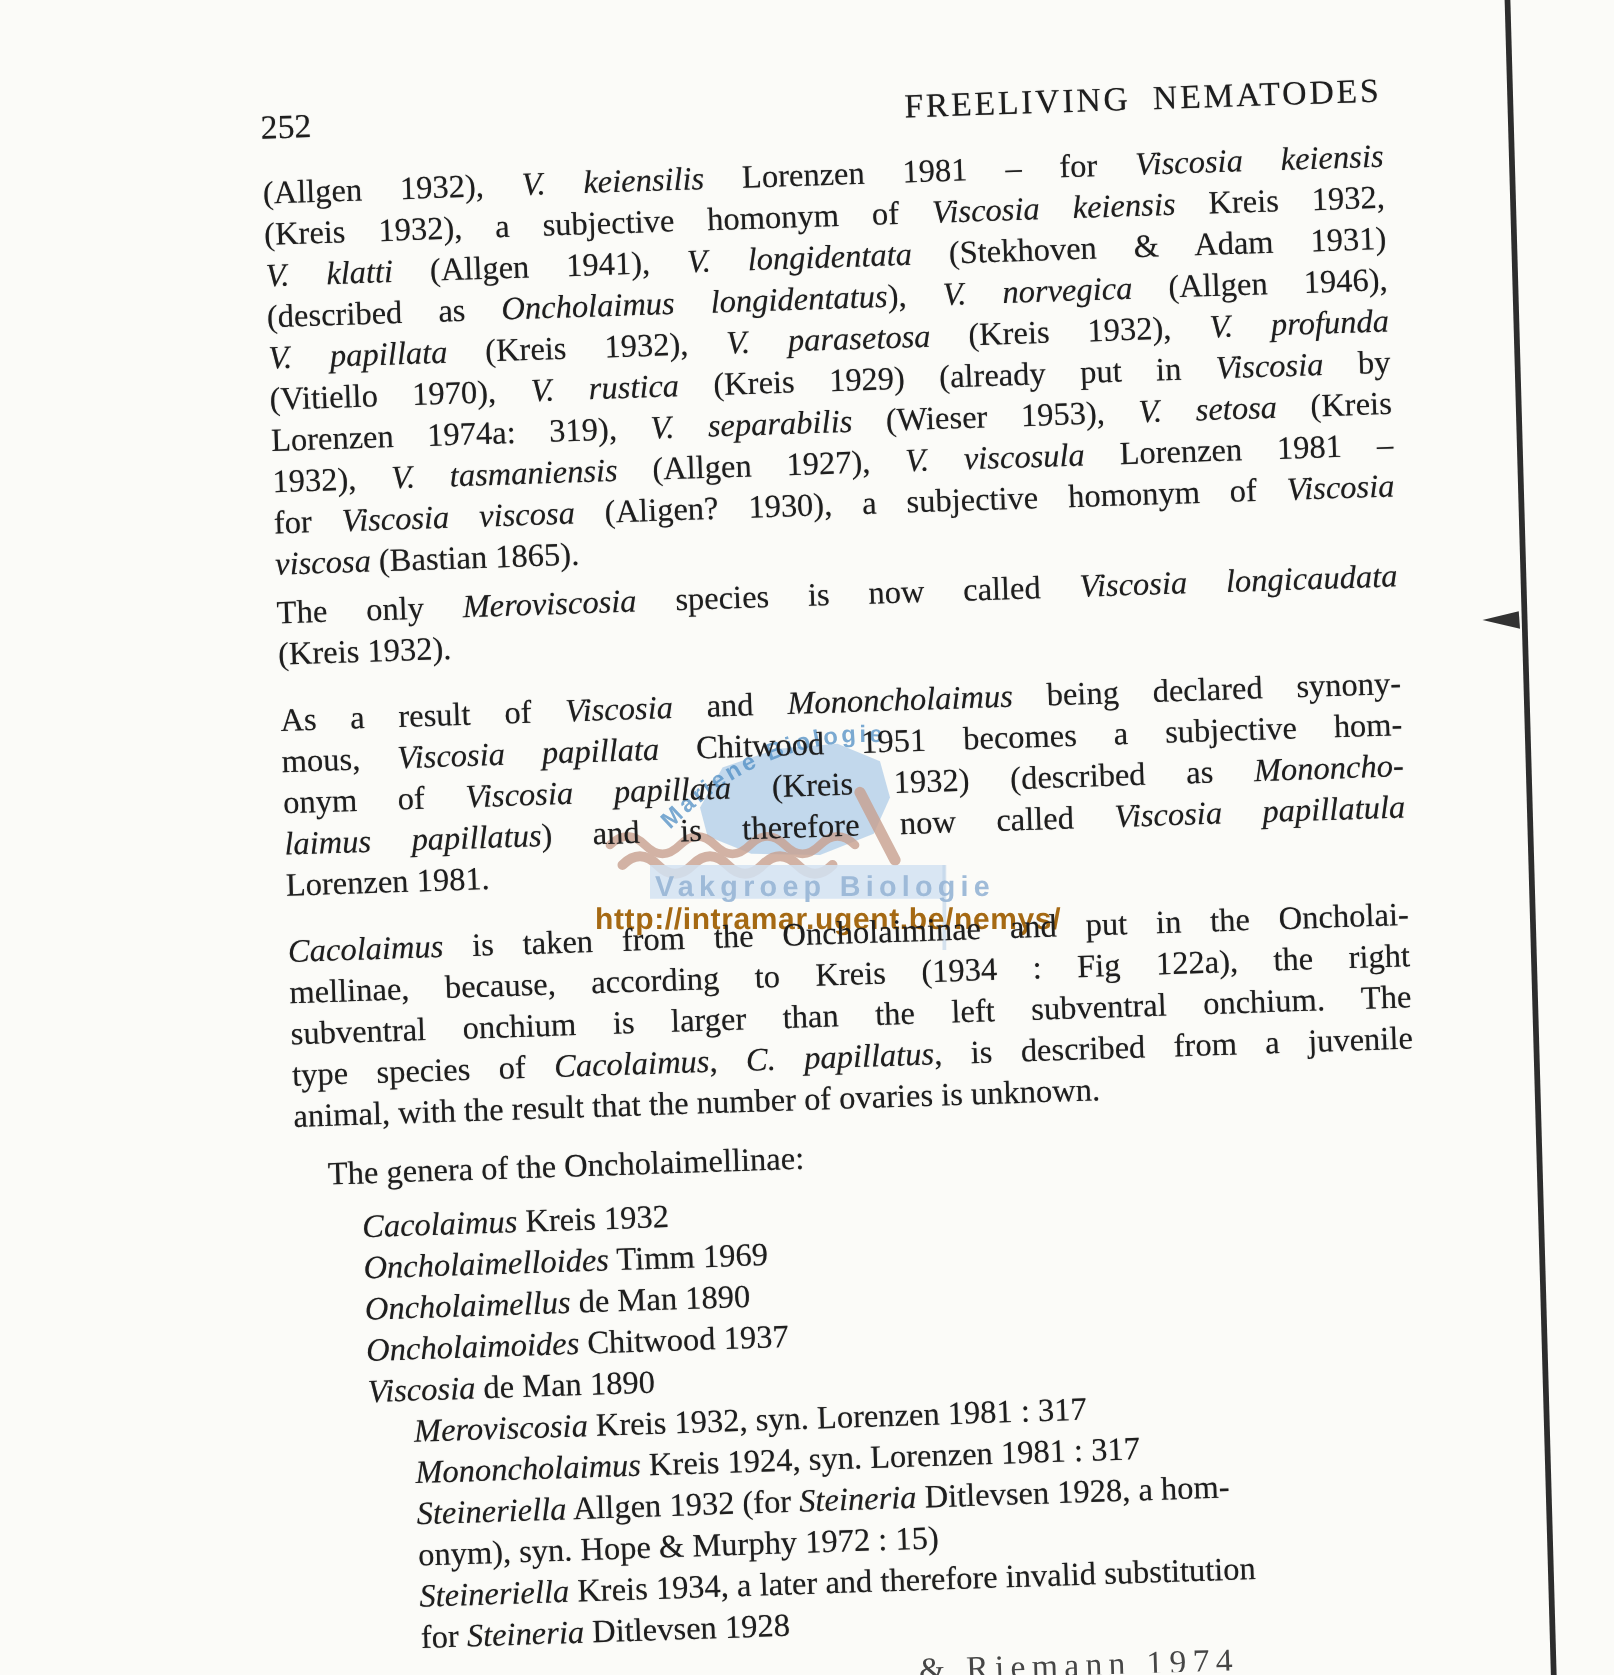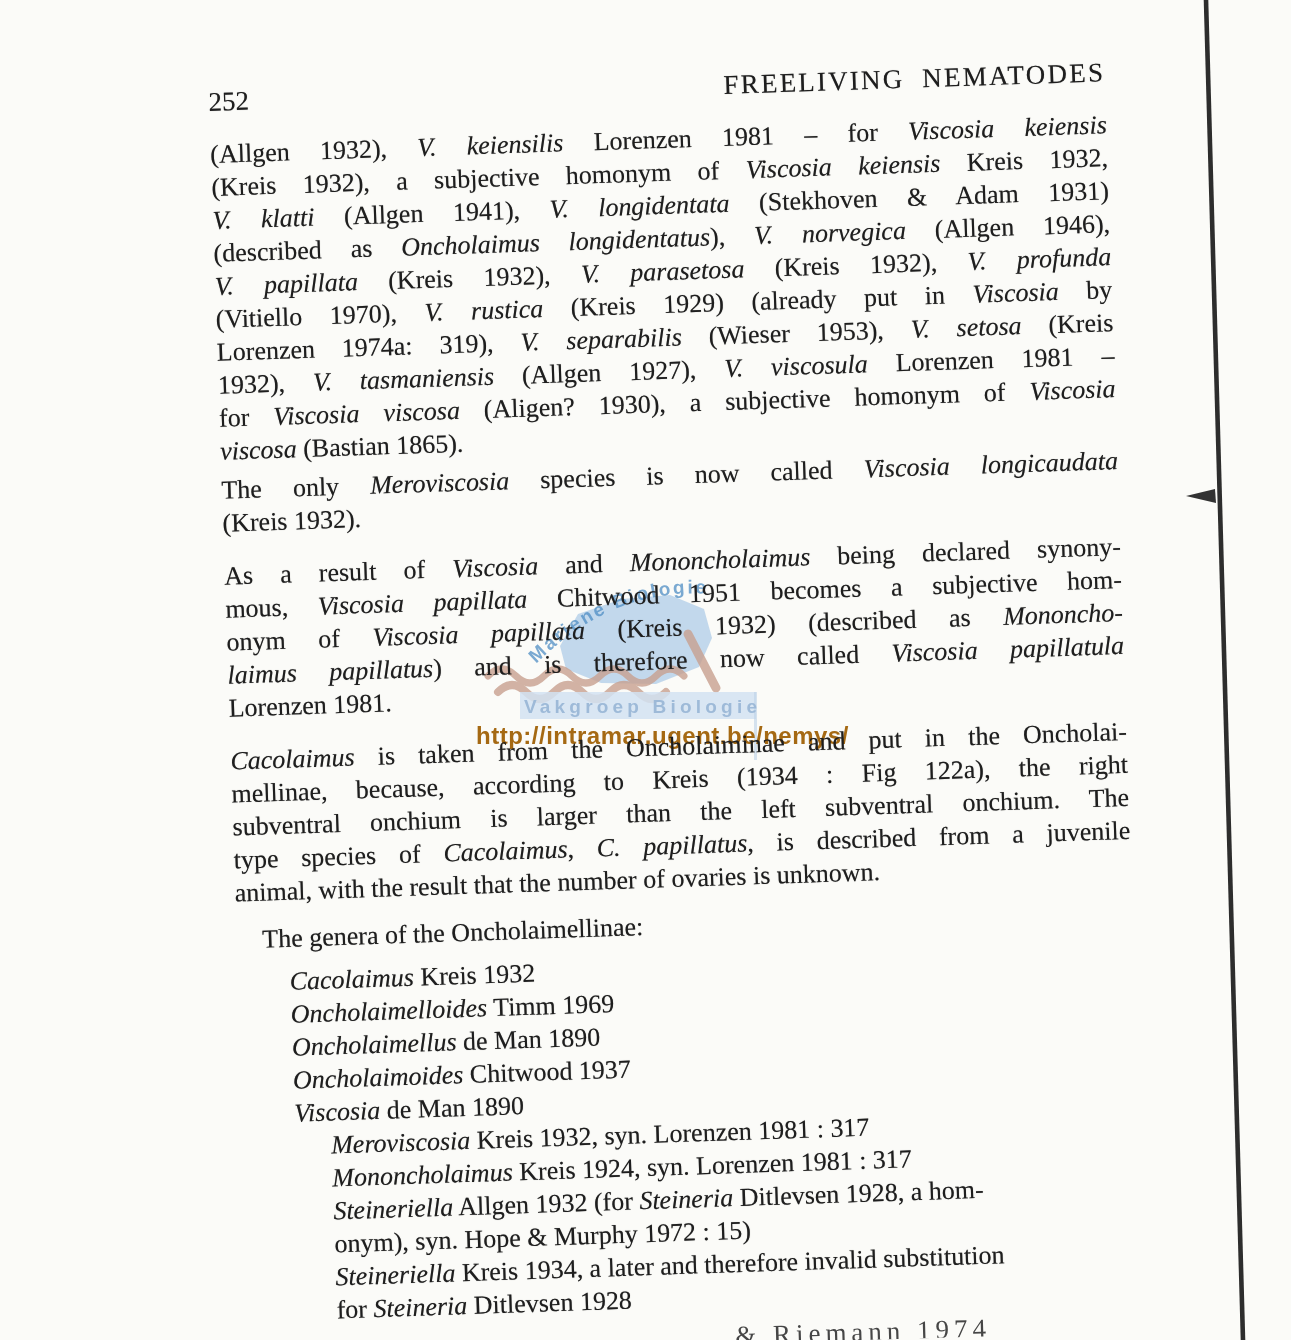--- a/index.html
+++ b/index.html
@@ -8,21 +8,21 @@
     background:#fbfbf8;
     font-family:"Liberation Serif", serif;
   }
   #scan-page{position:absolute;inset:0;}
 
   
   #watermark{position:absolute;inset:0;z-index:1;}
   #wm-band-text{
     position:absolute;left:524px;top:696px;
     font-family:"Liberation Sans", sans-serif;
-    font-size:19px;letter-spacing:4.2px;font-weight:600;
+    font-size:23px;letter-spacing:4.2px;font-weight:600;
     color:#9bb8d7;opacity:.95;white-space:nowrap;
   }
   #wm-url{
     position:absolute;left:476px;top:722px;
     font-family:"Liberation Sans", sans-serif;
     font-size:24px;font-weight:bold;letter-spacing:.5px;
     color:#a16207;opacity:.95;white-space:nowrap;
   }
 
   

